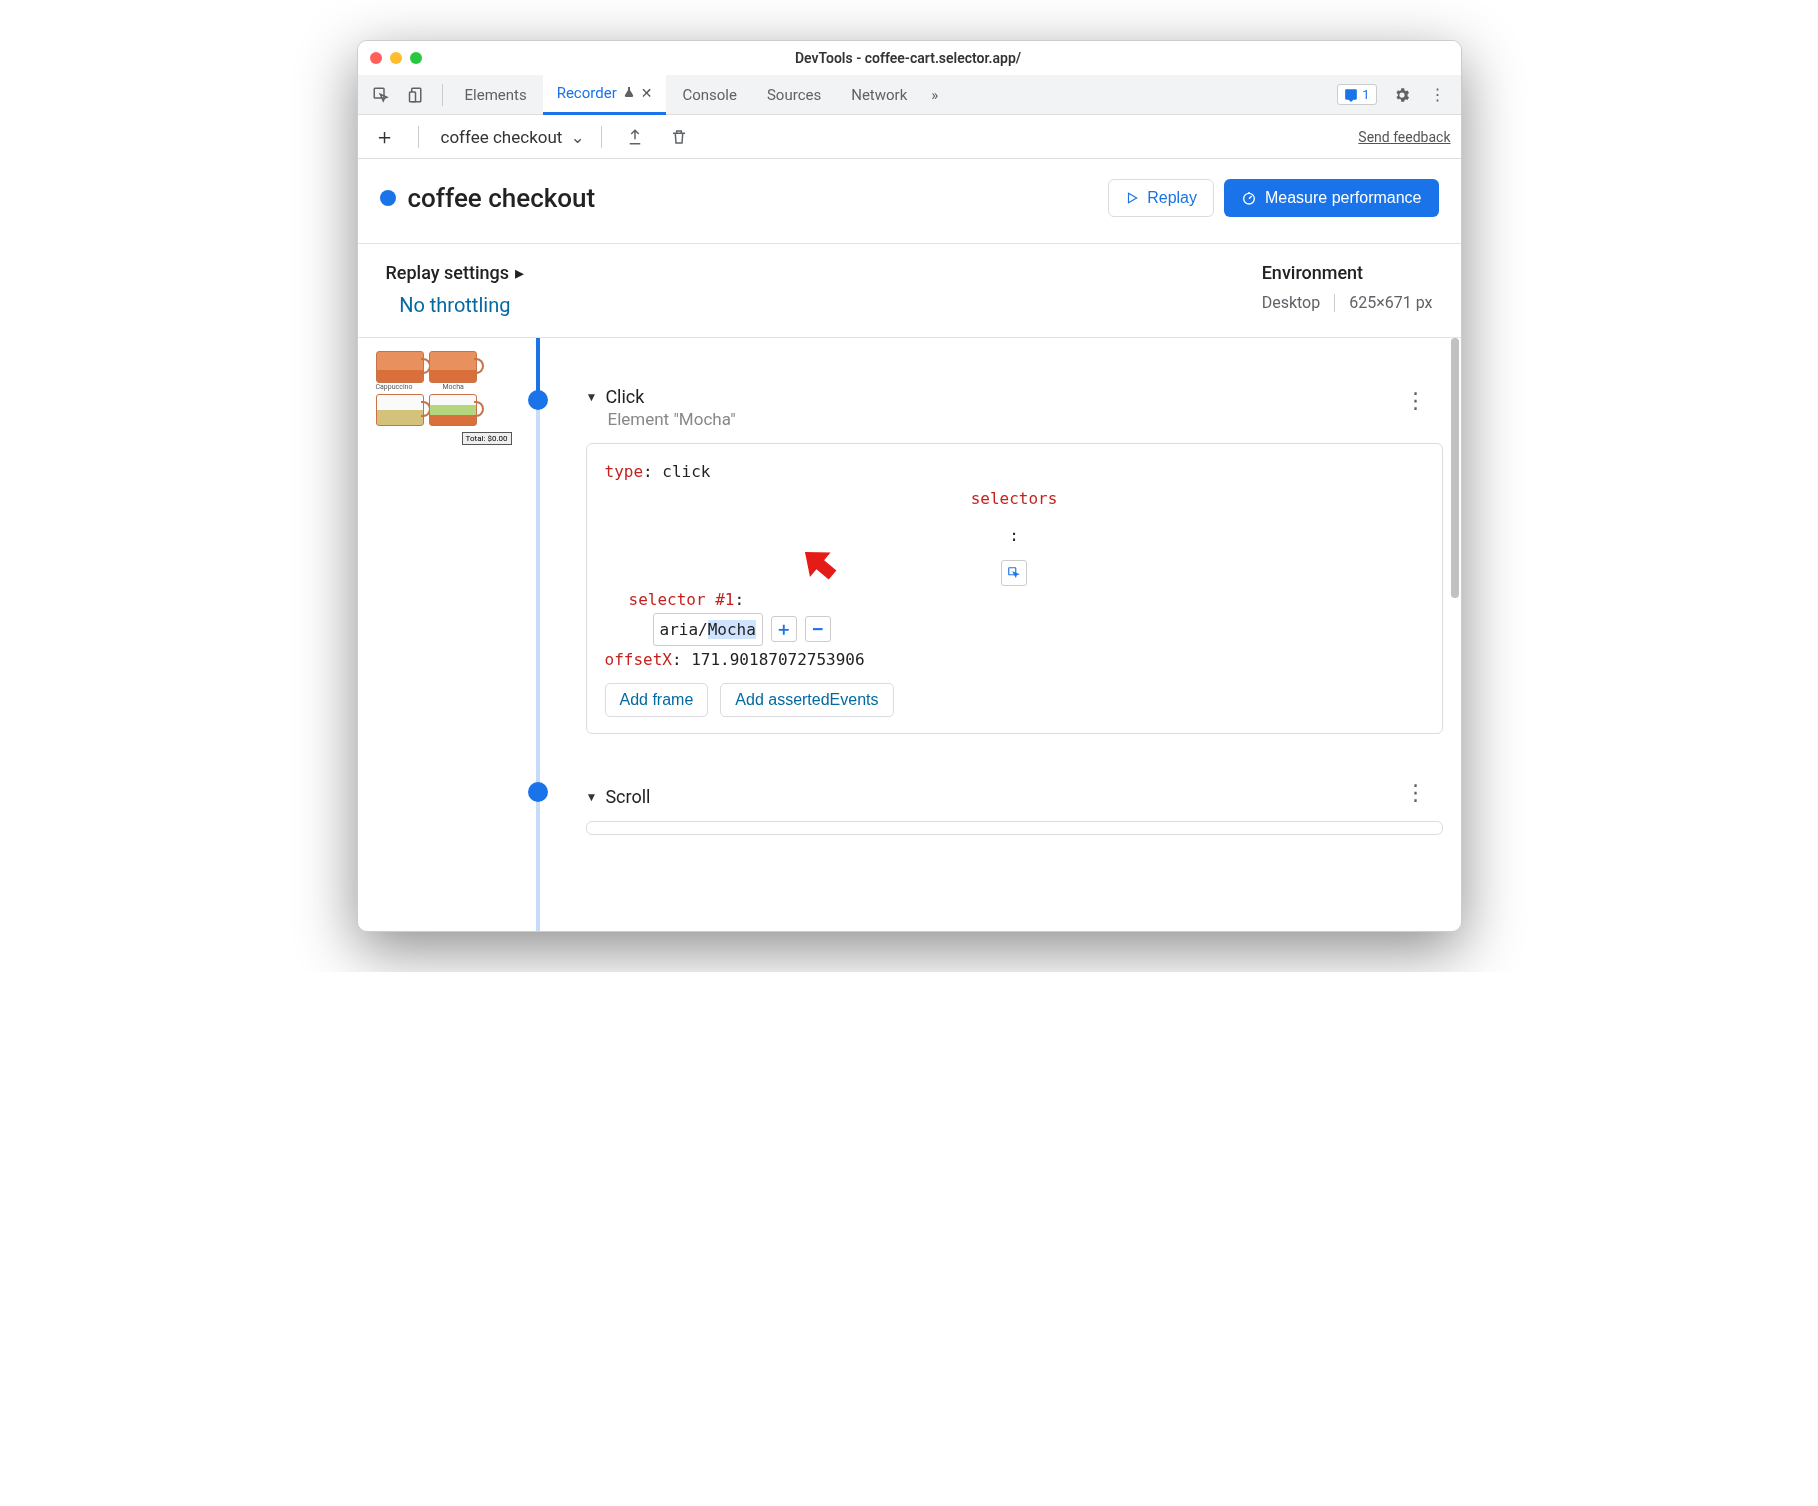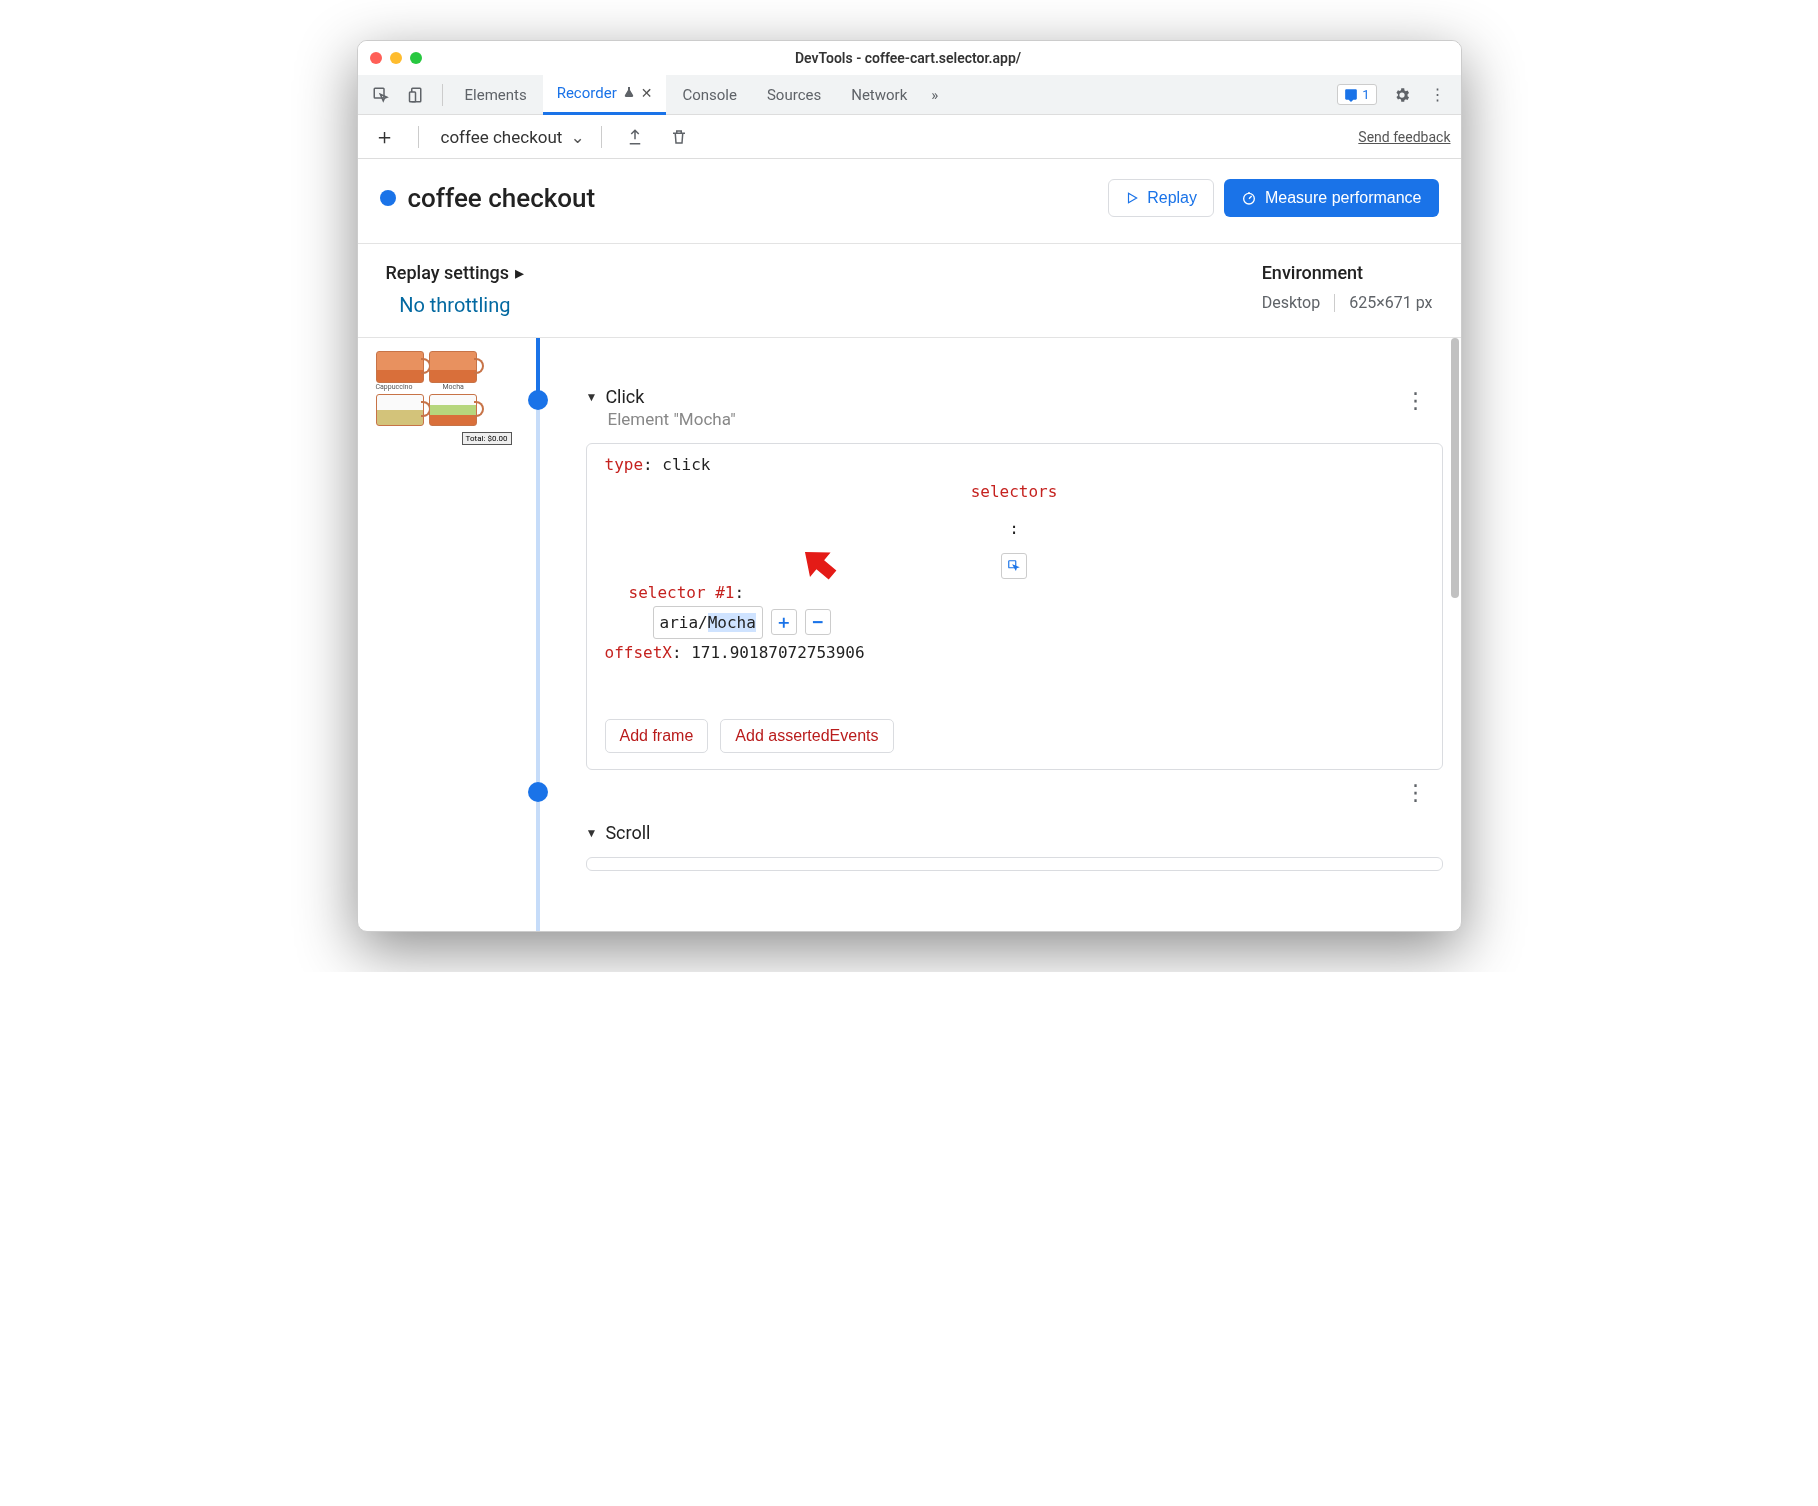--- a/index.html
+++ b/index.html
@@ -38,30 +38,30 @@
   .steps-area { flex:1; overflow:hidden; display:flex; position:relative; }
   .steps-inner { flex:1; overflow-y:auto; padding:0 18px 20px 18px; position:relative; }
   .timeline { position:absolute; left:178px; top:0; bottom:0; width:4px; background:#1a73e8; opacity:0.25; }
   .timeline-top { position:absolute; left:178px; top:0; height:60px; width:4px; background:#1a73e8; }
   .node { width:20px; height:20px; background:#1a73e8; border-radius:50%; position:absolute; left:170px; }
   .step { margin-left:210px; margin-top:12px; }
   .step-head { display:flex; align-items:center; gap:8px; }
   .step-head .tri { color:#333; font-size:12px; }
   .step-head .name { font-size:18px; color:#222; }
   .step-sub { font-size:17px; color:#888; margin-left:22px; margin-top:2px; }
-  .step-body { border:1px solid #dadce0; border-radius:6px; margin-top:14px; padding:7px 18px 16px; font-family: ui-monospace, Menlo, Consolas, monospace; font-size:16px; line-height:1.7; color:#222; }
+  .step-body { border:1px solid #dadce0; border-radius:6px; margin-top:14px; padding:14px 18px 16px; font-family: ui-monospace, Menlo, Consolas, monospace; font-size:16px; line-height:1.7; color:#222; }
   .k { color:#c5221f; }
   .row-sel { display:flex; align-items:center; gap:10px;flex-direction:column; }
   .pick-btn { width:26px; height:26px; border:1px solid #ccc; border-radius:3px; display:flex; align-items:center; justify-content:center; color:#1a73e8; cursor:pointer; }
   .sel-val { display:inline-flex; align-items:center; gap:8px; margin-left:48px; }
   .sel-input { border:1px solid #ccc; border-radius:3px; padding:2px 6px; font-family:inherit; font-size:16px; }
   .sel-input .hl { background:#cfe3ff; }
   .sq-btn { width:26px; height:26px; border:1px solid #ccc; border-radius:3px; display:flex; align-items:center; justify-content:center; color:#1a73e8; cursor:pointer; font-size:18px; font-weight:600; }
   .add-row { display:flex; gap:12px; margin-top:10px; }
-  .btn-sm { height:34px; padding:0 14px; border:1px solid #dadce0; border-radius:5px; color:#b91c1c; font-size:16px; background:#fff; cursor:pointer; display:flex; align-items:center;margin-top:43px; }
+  .btn-sm { height:34px; padding:0 14px; border:1px solid #dadce0; border-radius:5px; color:#0369a1; font-size:16px; background:#fff; cursor:pointer; display:flex; align-items:center; }
   .step-menu { position:absolute; right:34px; color:#5f6368; font-size:22px; cursor:pointer; }
   .thumb { position:absolute; left:18px; top:13px; width:136px; height:90px;text-align:right;}
   .thumb .row{display:flex;gap:5px}
   .mug{width:48px;height:32px;border:1px solid #c77347;border-radius:3px;background:linear-gradient(#e8915f 60%,#d96f3a 60%);position:relative}
   .mug.l{background:linear-gradient(#fafafa 50%, #d3c37a 50%)}
   .mug .handle{position:absolute;right:-8px;top:6px;width:10px;height:16px;border:2px solid #c77347;border-left:none;border-radius:0 8px 8px 0}
   .thumb .lbl{font-size:7px;color:#555}
   .total{display:inline-block;border:1px solid #555;background:#eee;font-size:8px;padding:1px 3px;margin-top:2px; margin-left:55px;}
   .arrow { position:absolute; color:#e41b17; font-size:40px; transform: rotate(40deg); pointer-events:none; }
   .scroll-step { margin-top:52px; }

